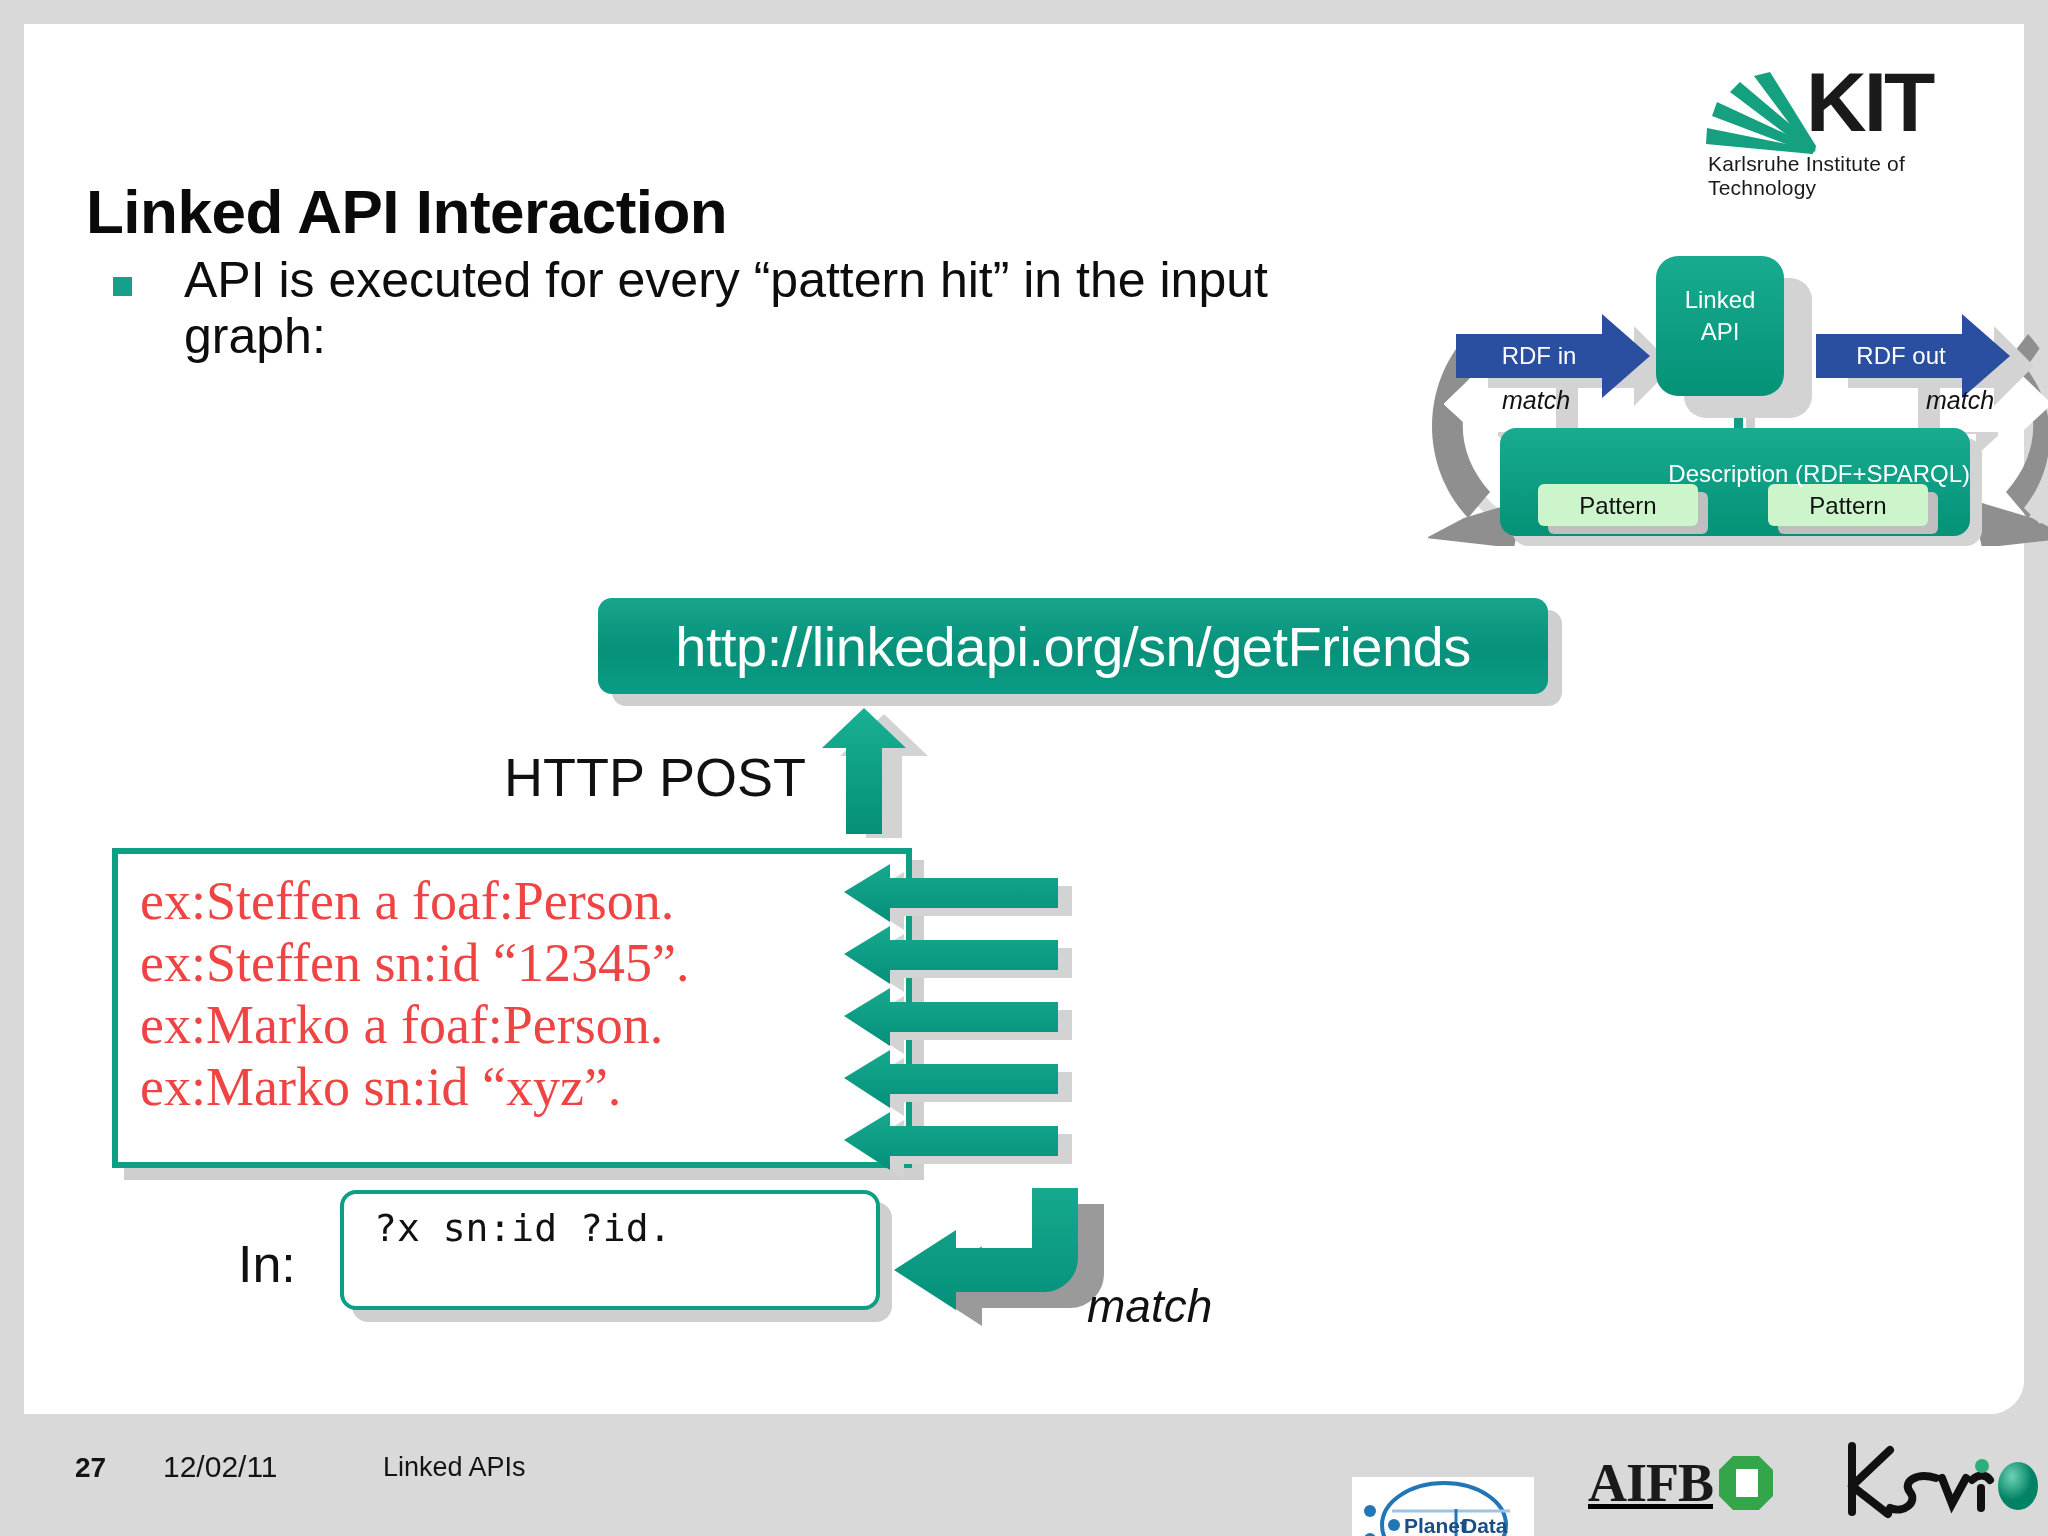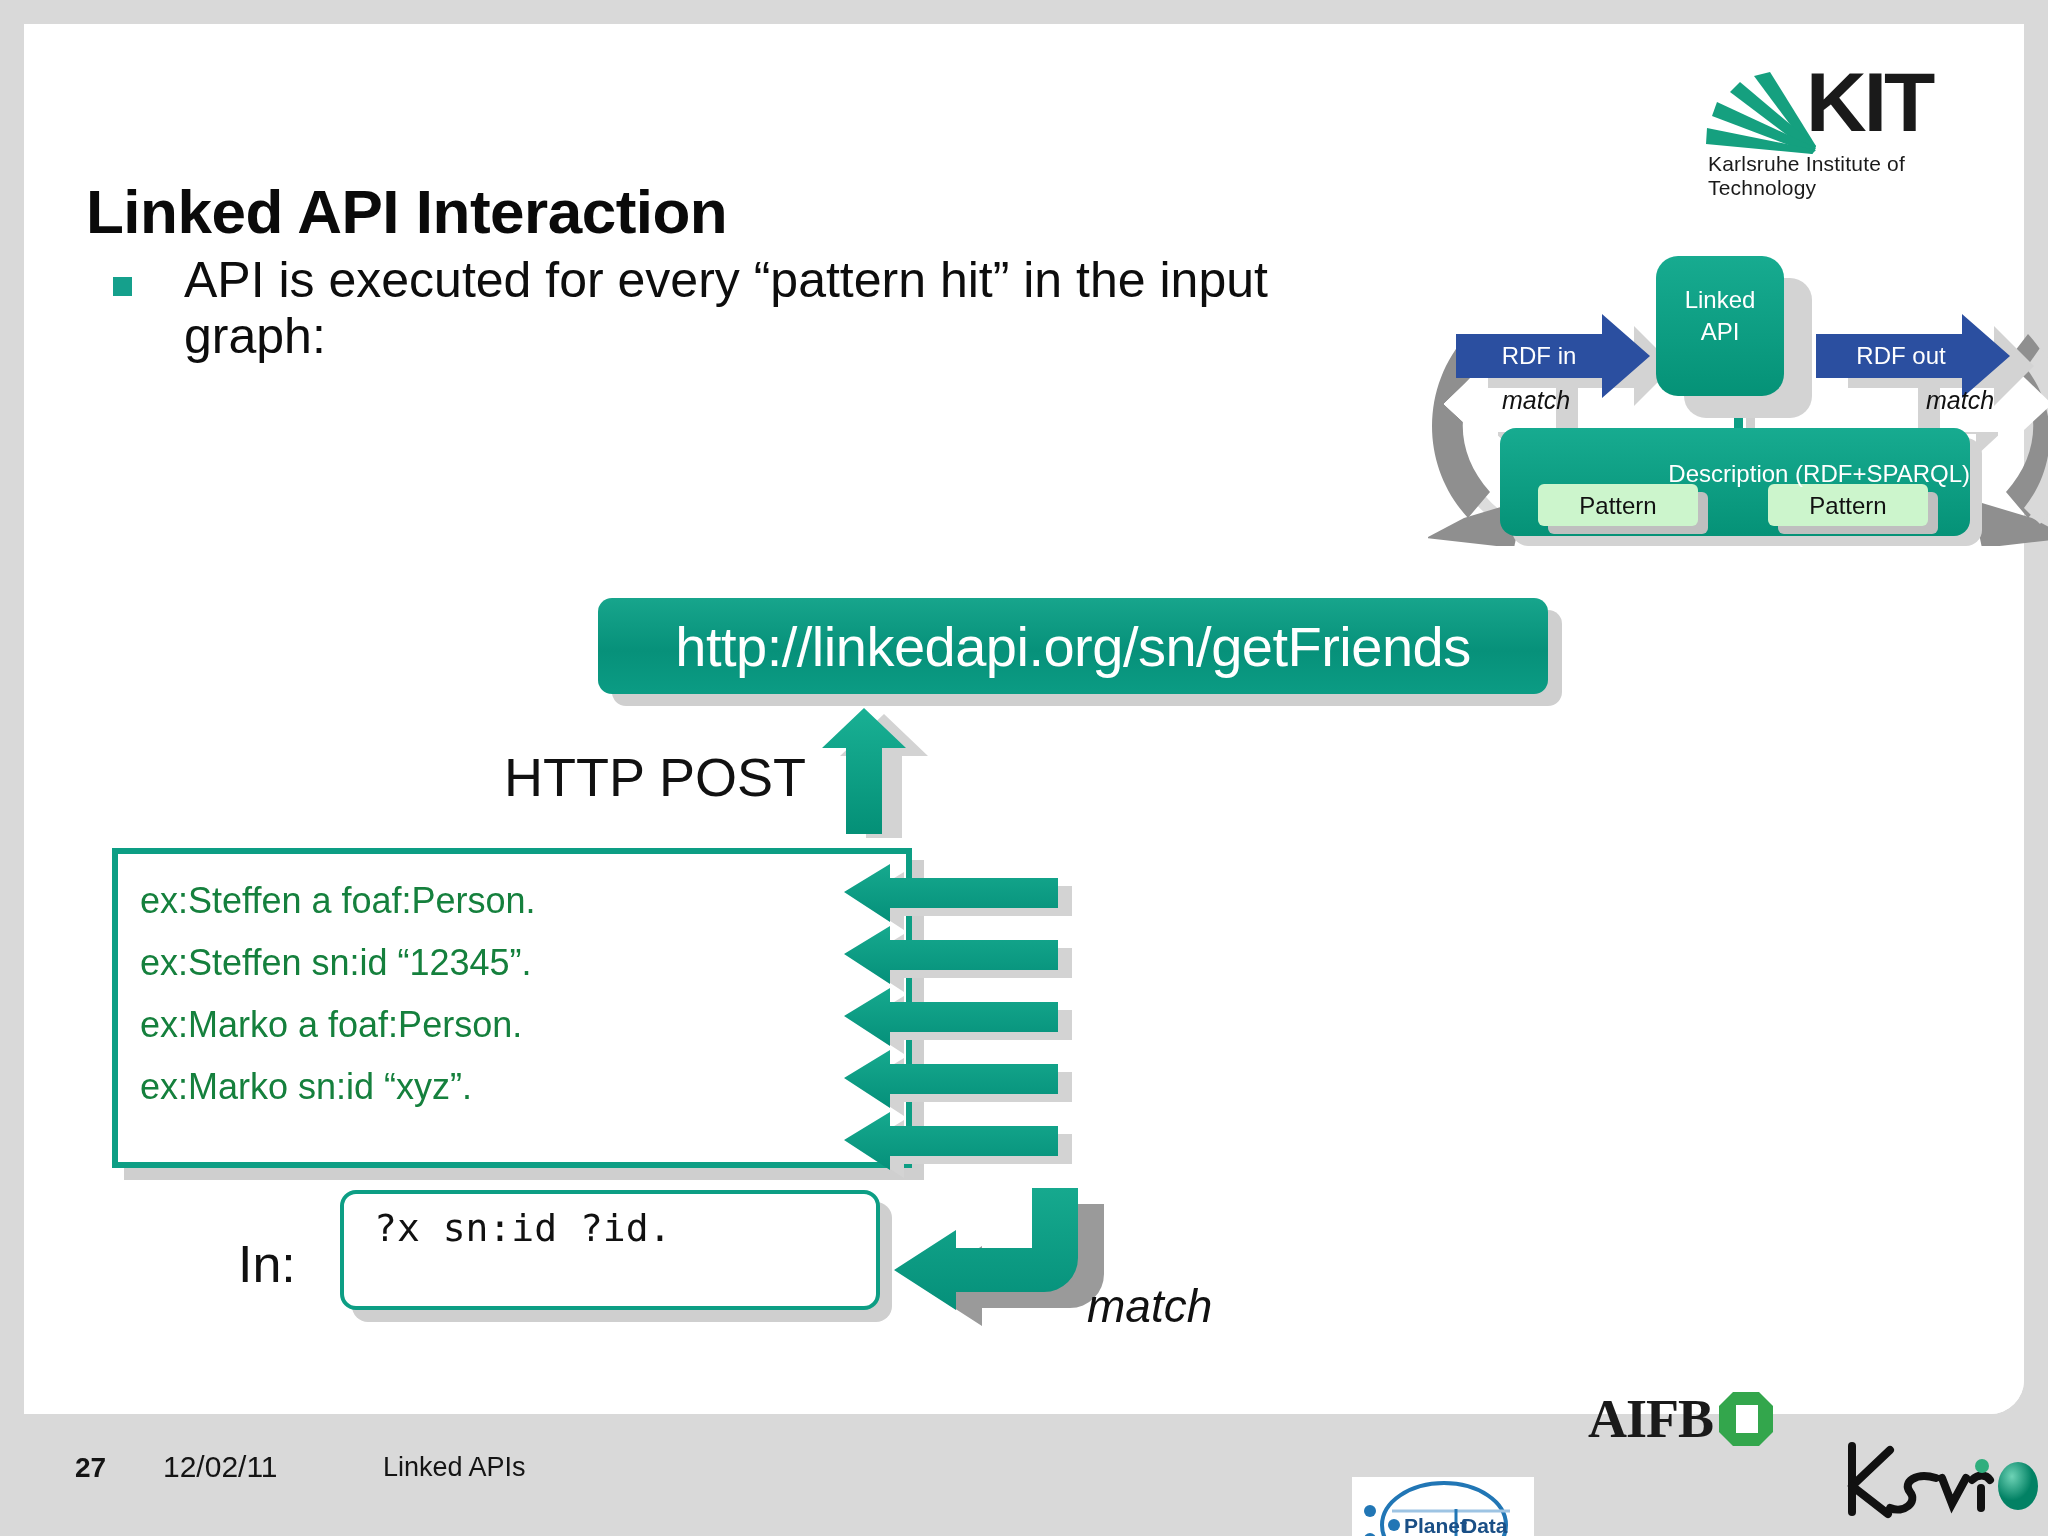--- a/index.html
+++ b/index.html
@@ -104,22 +104,22 @@
   }
   .code-box{
     position:absolute;left:88px;top:824px;
     width:800px;height:320px;
     background:#ffffff;
     border:6px solid #0d9e84;
     box-sizing:border-box;
     padding:16px 0 0 22px;
   }
   .code-line{
-    font-family:Liberation Sans, sans-serif;
-    font-size:36px;line-height:62px;color:#15803d;white-space:pre;
+    font-family:Liberation Serif, serif;
+    font-size:54px;line-height:62px;color:#ef4444;white-space:pre;
   }
 
   
   .match-arrows{position:absolute;left:820px;top:840px;width:280px;height:320px;}
 
   
   .in-label{
     position:absolute;left:206px;top:1210px;
     font-size:52px;color:#111;margin-left:8px;
   }
@@ -159,22 +159,22 @@
     position:absolute;left:383px;top:1452px;
     font-size:27px;color:#141414;
   }
 
   
   .logo-planetdata{
     position:absolute;left:1352px;top:1432px;
     width:182px;height:96px;background:#ffffff;margin-top:45px;
   }
   .logo-aifb{
-    position:absolute;left:1588px;top:1388px;
-    height:62px;display:flex;align-items:center;
+    position:absolute;left:1588px;top:1452px;
+    height:62px;display:flex;align-items:center;text-decoration:underline;
   }
   .aifb-word{
     font-family:"Liberation Serif", serif;
     font-size:54px;font-weight:bold;color:#1a1a1a;letter-spacing:-1px;
   }
   .logo-ksri{
     position:absolute;left:1838px;top:1438px;
     width:200px;height:88px;
   }
 </style>

